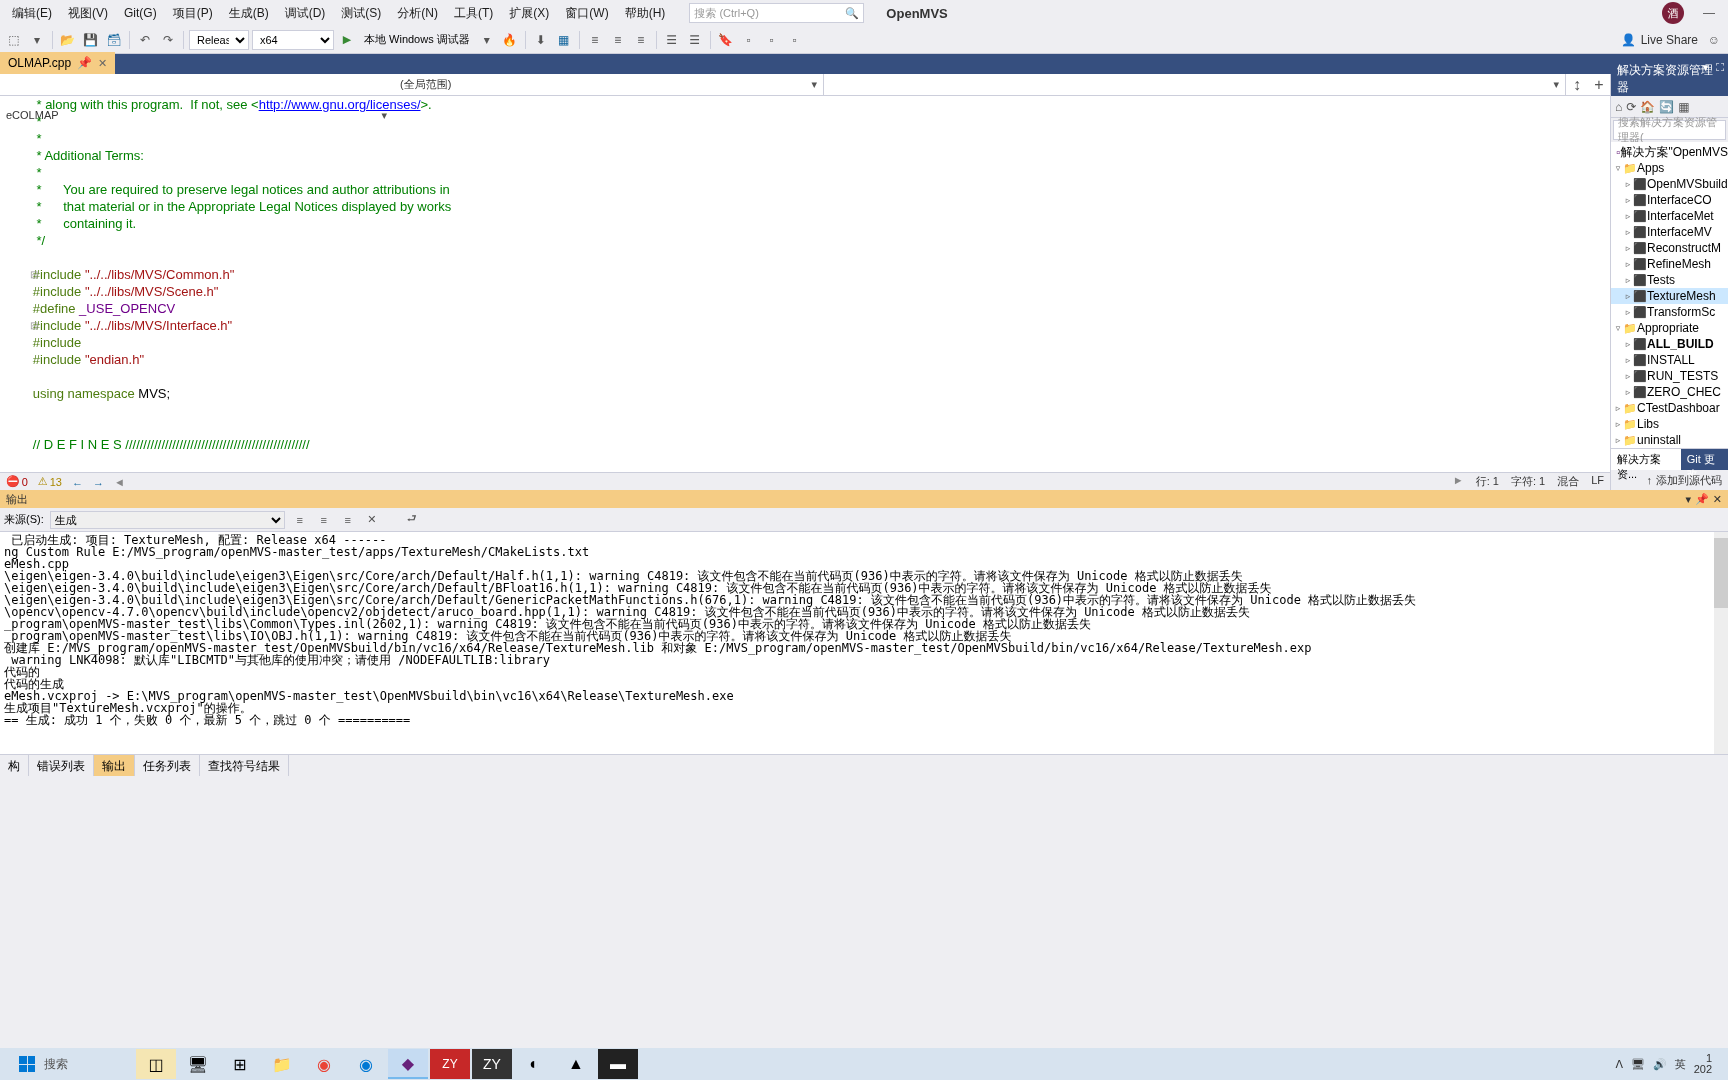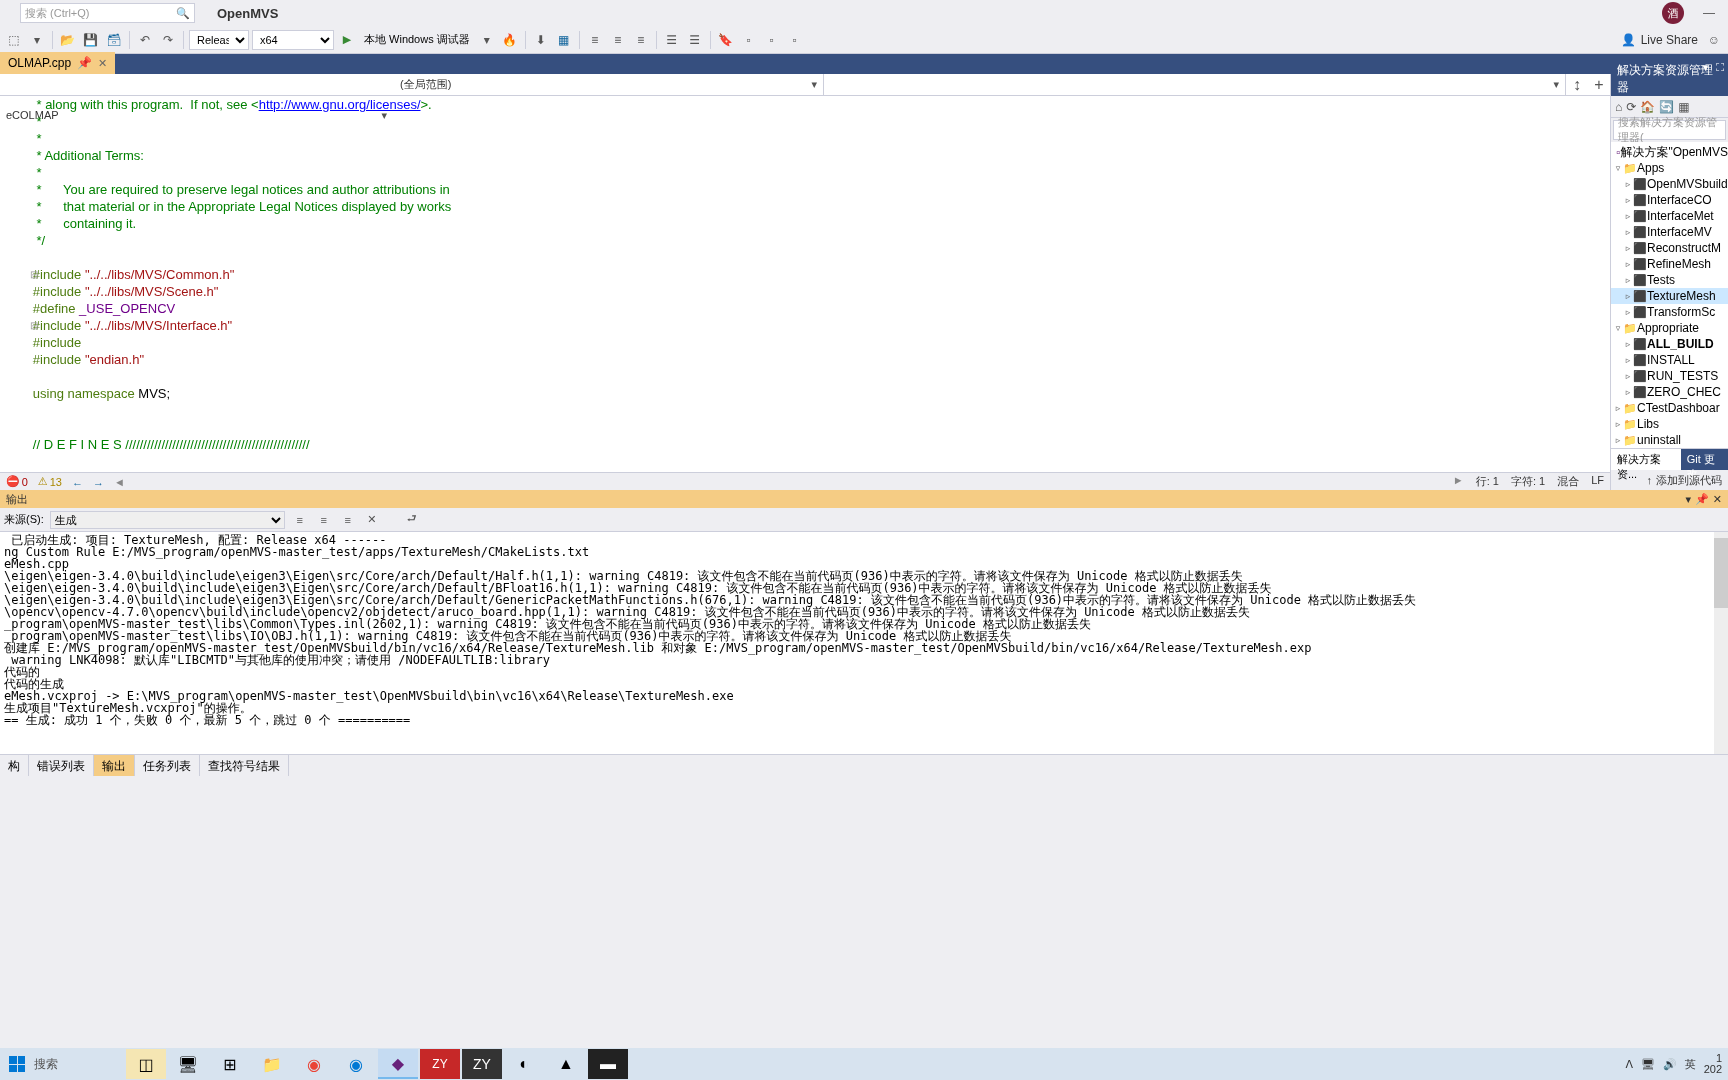--- a/index.html
+++ b/index.html
@@ -90,34 +90,35 @@
 .outbar .ob { width: 18px; text-align: center; color: #555; cursor: pointer; }
 .output { height: 222px; background: #fff; overflow: hidden; font-family: "NSimSun", "SimSun", Consolas, monospace; font-size: 12px; line-height: 12px; padding: 2px 4px; white-space: pre; color: #000; position: relative; }
 .output .ovsb { position: absolute; right: 0; top: 0; width: 14px; height: 100%; background: #eee; }
 .output .ovsb .th { position: absolute; top: 6px; width: 100%; height: 70px; background: #cdcdcd; }
 
 .bottabs2 { height: 22px; background: #eeeef2; display: flex; font-size: 12px; border-top: 1px solid #cccedb; }
 .bottabs2 .bt { padding: 3px 8px; border-right: 1px solid #cccedb; cursor: pointer; }
 .bottabs2 .bt.active { background: #f5cc84; }
 
 
-.taskbar { position: absolute; bottom: 0; left: 0; right: 0; height: 32px; background: #d7e3ef; display: flex; align-items: center; padding: 0 2px; gap: 2px; }
+.taskbar { position: absolute; bottom: 0; left: 0; right: 0; height: 32px; background: #d7e3ef; display: flex; align-items: center; padding: 0 12px; gap: 2px; }
 .taskbar .start { width: 30px; height: 28px; display: flex; align-items: center; justify-content: center; }
 .taskbar .srch { width: 90px; font-size: 12px; color: #555; }
 .taskbar .tb { width: 40px; height: 30px; display: flex; align-items: center; justify-content: center; font-size: 16px; }
 .taskbar .tb.active { border-bottom: 2px solid #76b9ed; background: #c5dbf2; }
 .taskbar .tray { margin-left: auto; display: flex; align-items: center; gap: 8px; font-size: 11px; color: #333; padding-right: 4px; }
 
 .winlogo { width: 16px; height: 16px; display: grid; grid-template: 1fr 1fr / 1fr 1fr; gap: 1px; }
 .winlogo div { background: #0078d4; }
 </style>
 </head>
 <body>
 
 <div class="menubar">
+  <span id="menus-slot"><span class="mi">编辑(E)</span><span class="mi">视图(V)</span><span class="mi">Git(G)</span><span class="mi">项目(P)</span><span class="mi">生成(B)</span><span class="mi">调试(D)</span><span class="mi">测试(S)</span><span class="mi">分析(N)</span><span class="mi">工具(T)</span><span class="mi">扩展(X)</span><span class="mi">窗口(W)</span><span class="mi">帮助(H)</span></span>
   <div class="search-box">
     <span>搜索 (Ctrl+Q)</span>
     <span class="mag">🔍</span>
   </div>
   <span class="product">OpenMVS</span>
   <div class="right">
     <div class="avatar">
         <span>酒</span>
       </div>
     <span class="winbtn">—</span>

